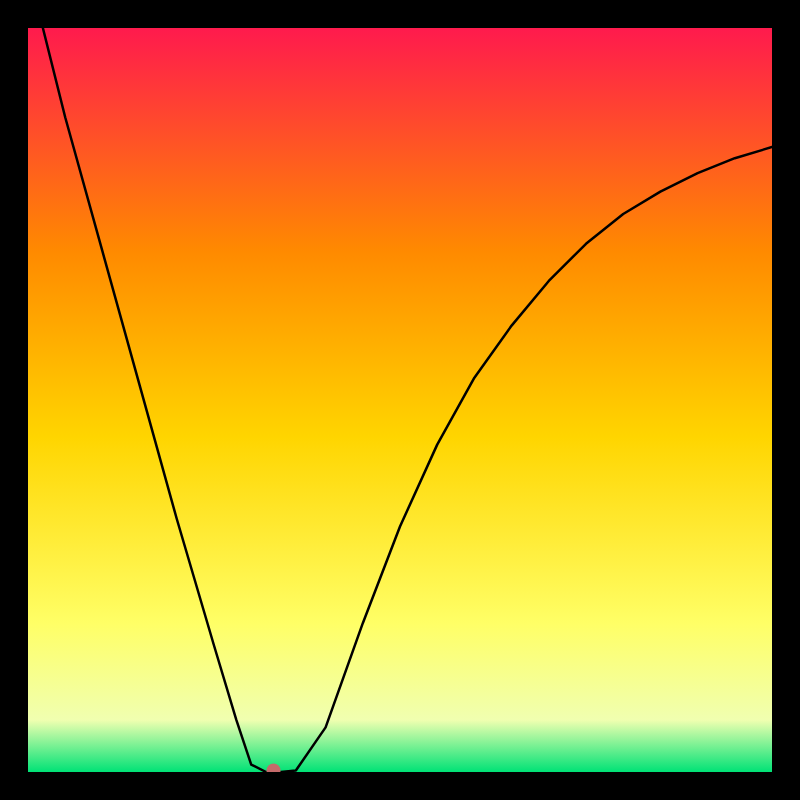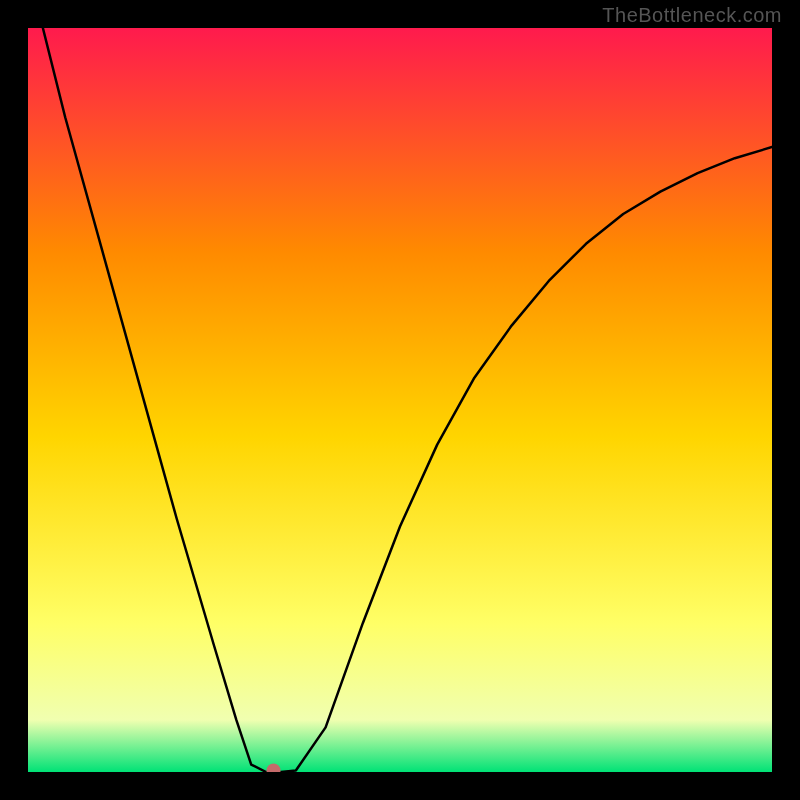--- a/index.html
+++ b/index.html
@@ -39,21 +39,20 @@
     display: block;
     width: 100%;
     height: 100%;
   }
 </style>
 </head>
 <body>
 
 <div class="frame">
 
-  <div class="watermark">TheBottleneck.com</div>
 
   <div class="plot-area">
     <svg viewBox="0 0 744 744" preserveAspectRatio="none">
       <defs>
         <linearGradient id="bg" x1="0" y1="0" x2="0" y2="1">
           <stop offset="0%" stop-color="#ff1a4d"></stop>
           <stop offset="30%" stop-color="#ff8a00"></stop>
           <stop offset="55%" stop-color="#ffd500"></stop>
           <stop offset="80%" stop-color="#ffff66"></stop>
           <stop offset="93%" stop-color="#f0ffb0"></stop>

